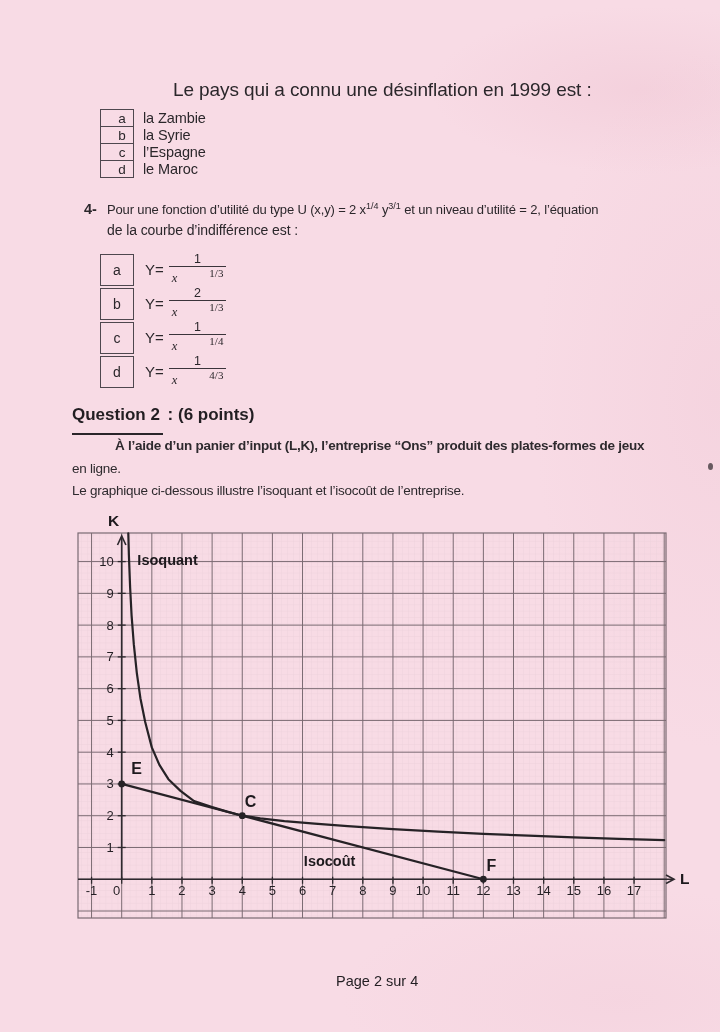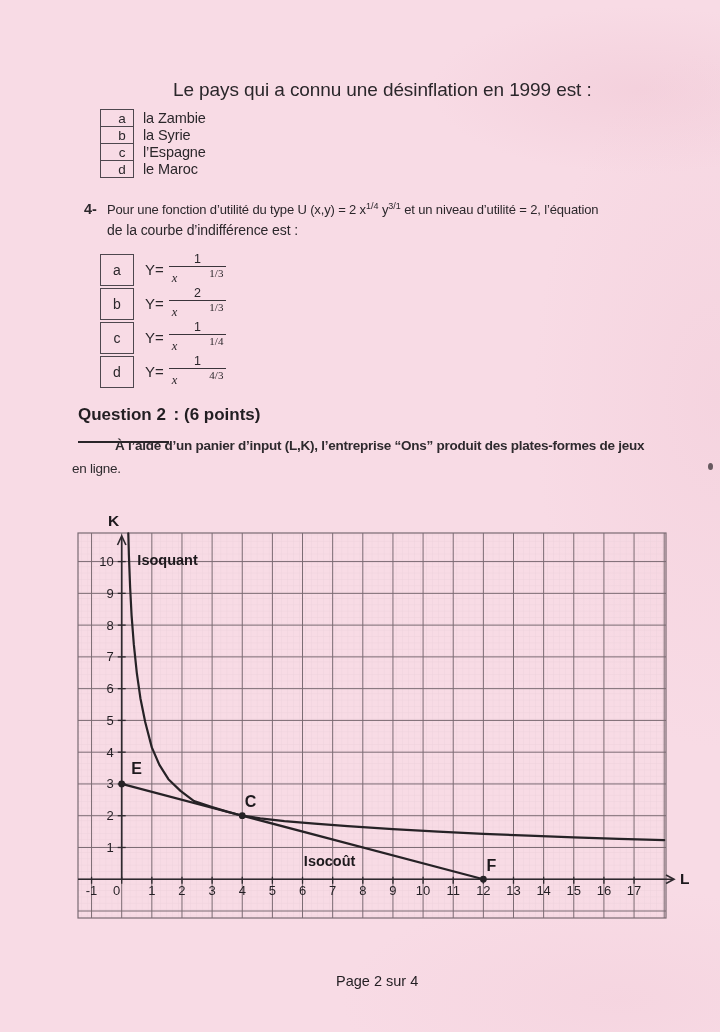--- a/index.html
+++ b/index.html
@@ -48,21 +48,21 @@
     font-size:14px;
   }
   .formula{display:flex;align-items:center;margin-left:11px;font-size:15px;}
   .frac{display:inline-flex;flex-direction:column;align-items:center;margin-left:5px;font-size:12.5px;line-height:1.05;}
   .frac .num{padding:0 4px;}
   .frac .den{border-top:1.3px solid #3a343a;padding:1px 3px 0 3px;font-family:"Liberation Serif",serif;font-style:italic;}
   .frac .den sup{font-size:11px;font-style:normal;font-family:"Liberation Serif",serif;margin-left:32px;}
 
   
   .q2-head{left:72px;top:405px;font-size:17px;font-weight:bold;color:#221e22;}
-  .q2-head .u{border-bottom:2px solid #2a252a;padding-right:3px;padding-bottom:17px;margin-left:6px;}
+  .q2-head .u{border-bottom:2px solid #2a252a;padding-right:3px;padding-bottom:9px;}
   .para{font-size:13.5px;letter-spacing:-.25px;color:#2e2a2e;}
   .p1{left:115px;top:438px;font-weight:bold;}
   .p2{left:72px;top:461px;}
   .p3{left:72px;top:483px;}
 
   
   .chart-wrap{left:70px;top:510px;width:625px;height:420px;}
   .tick{font-family:"Liberation Sans",sans-serif;font-size:13px;fill:#241f24;}
   .ptlabel{font-family:"Liberation Sans",sans-serif;font-size:16px;font-weight:bold;fill:#1d191d;}
   .ann{font-family:"Liberation Sans",sans-serif;font-size:14.5px;font-weight:bold;fill:#1d191d;}
@@ -145,20 +145,21 @@
         </span>
       </span>
     </div>
   </div>
 
   <div class="abs q2-head">
     <span class="u">Question 2</span><span> : (6 points)</span>
   </div>
   <div class="abs para p1">À l’aide d’un panier d’input (L,K), l’entreprise “Ons”  produit  des plates-formes de jeux</div>
   <div class="abs para p2">en ligne.</div>
+  <div class="abs para p3">Le graphique ci-dessous illustre l’isoquant et l’isocoût  de l’entreprise.</div>
 
   <div class="abs chart-wrap">
     <svg id="chart" width="625" height="420" viewBox="0 0 625 420">
       <defs>
         <pattern id="fg" width="6.05" height="6.35" patternUnits="userSpaceOnUse">
           <path d="M6.05 0 V6.35 M0 6.35 H6.05" stroke="#eed2dc" stroke-width="1" fill="none"></path>
         </pattern>
       </defs>
     <rect x="8" y="23" width="588" height="385" fill="url(#fg)"></rect>
         <line x1="21.56227575602255" y1="23" x2="21.56227575602255" y2="408" stroke="#7a6a72" stroke-width="1"></line>

